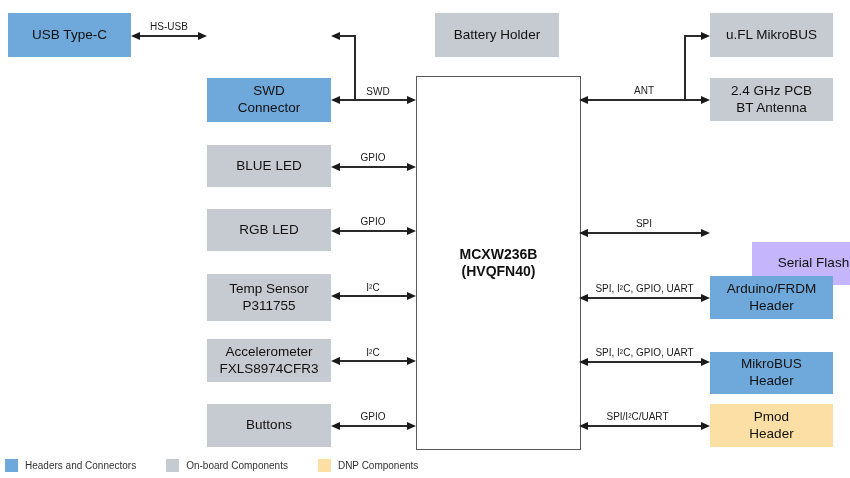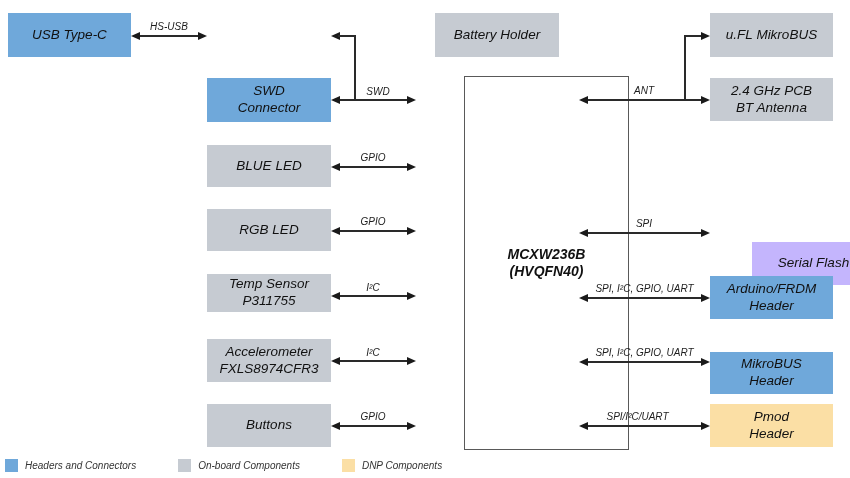--- a/index.html
+++ b/index.html
@@ -1,59 +1,59 @@
 <!DOCTYPE html>
 <html><head>
 <meta charset="utf-8">
 <style>
   html,body{margin:0;padding:0;background:#ffffff;}
   .stage{
     position:relative;width:850px;height:478px;background:#ffffff;
-    font-family:"Liberation Sans", sans-serif;overflow:hidden;font-style:italic;
+    font-family:"Liberation Sans", sans-serif;overflow:hidden;
   }
   .node{
     position:absolute;display:flex;align-items:center;justify-content:center;
     text-align:center;white-space:pre-line;color:#111;
     font-size:13.5px;line-height:1.25;
   }
   .node.mcu{
-    background:#ffffff;border:1px solid #595959;font-weight:bold;font-size:14px;margin-left:48px;
+    background:#ffffff;border:1px solid #595959;font-weight:bold;font-size:14px;
   }
   .hline{position:absolute;height:1.5px;background:#2a2a2a;}
   .vline{position:absolute;width:1.5px;background:#2a2a2a;}
   .arr{position:absolute;width:0;height:0;margin-top:-3.5px;
        border-top:4.5px solid transparent;border-bottom:4.5px solid transparent;}
   .arr-l{border-right:9px solid #1a1a1a;}
   .arr-r{border-left:9px solid #1a1a1a;}
   .elabel{
     position:absolute;font-size:10px;color:#1c1c1c;text-align:center;
     line-height:12px;white-space:nowrap;
   }
-  .legend{position:absolute;left:5px;top:459px;display:flex;align-items:flex-start;gap:16px;}
+  .legend{position:absolute;left:5px;top:459px;display:flex;align-items:flex-start;gap:4px;}
   .legend-item{display:flex;align-items:center;}
   .swatch{width:13px;height:13px;margin-right:7px;}
   .legend-label{font-size:10px;color:#333;line-height:13px;}
   .legend-item + .legend-item{margin-left:26px;}
 </style>
 </head>
 <body>
 
 <div class="stage">
 
   <div class="node" style="left: 8px; top: 13px; width: 123px; height: 44px; background-color: rgb(111, 168, 218);">USB Type-C</div>
 
 
   <div class="node" style="left: 207px; top: 78px; width: 124px; height: 44px; background-color: rgb(111, 168, 218);">SWD
 Connector</div>
 
   <div class="node" style="left: 207px; top: 145px; width: 124px; height: 42px; background-color: rgb(198, 203, 210);">BLUE LED</div>
 
   <div class="node" style="left: 207px; top: 209px; width: 124px; height: 42px; background-color: rgb(198, 203, 210);">RGB LED</div>
 
-  <div class="node" style="left: 207px; top: 274px; width: 124px; height: 38px; background-color: rgb(198, 203, 210);">Temp Sensor
+  <div class="node" style="left: 207px; top: 274px; width: 124px; height: 47px; background-color: rgb(198, 203, 210);">Temp Sensor
 P311755</div>
 
   <div class="node" style="left: 207px; top: 339px; width: 124px; height: 43px; background-color: rgb(198, 203, 210);">Accelerometer
 FXLS8974CFR3</div>
 
   <div class="node" style="left: 207px; top: 404px; width: 124px; height: 43px; background-color: rgb(198, 203, 210);">Buttons</div>
 
   <div class="node" style="left: 435px; top: 13px; width: 124px; height: 44px; background-color: rgb(198, 203, 210);">Battery Holder</div>
 
   <div class="node mcu" style="left:416px;top:76px;width:163px;height:372px">MCXW236B

